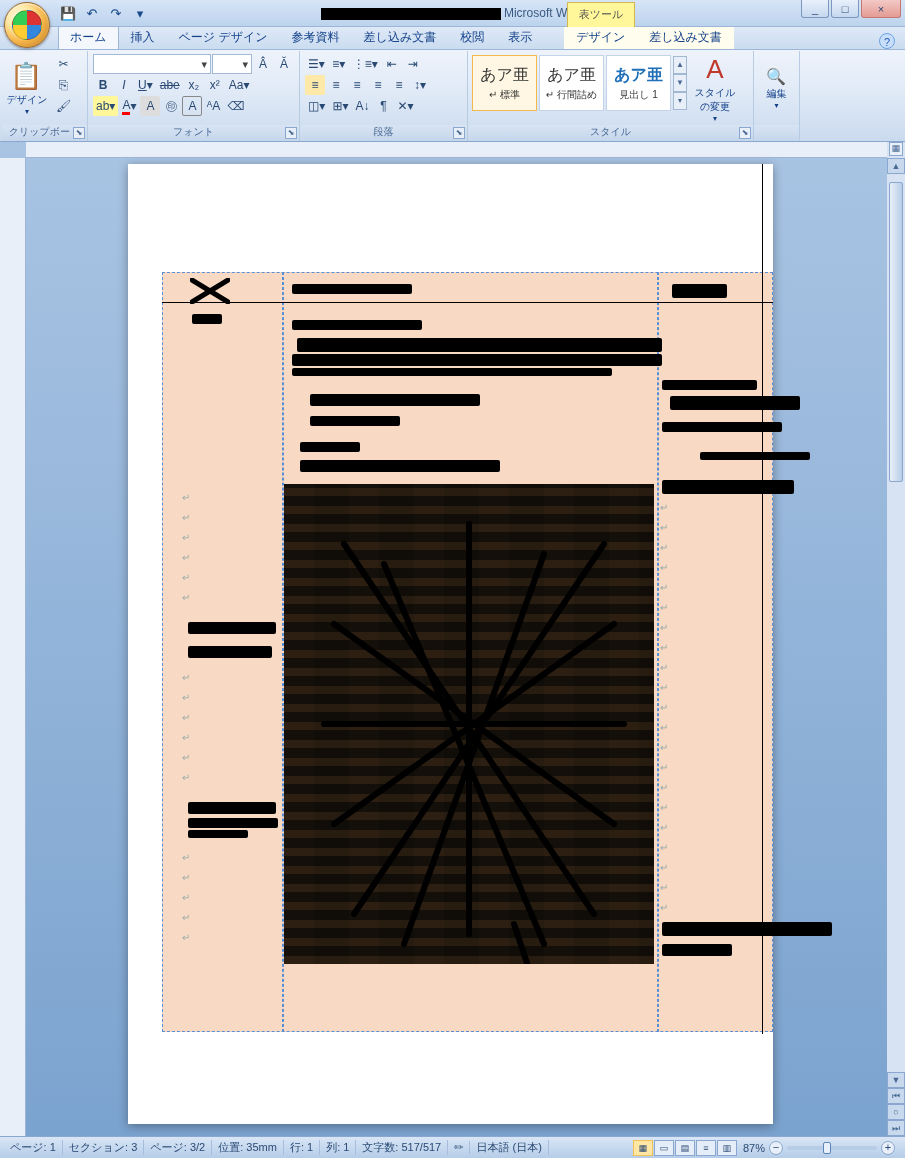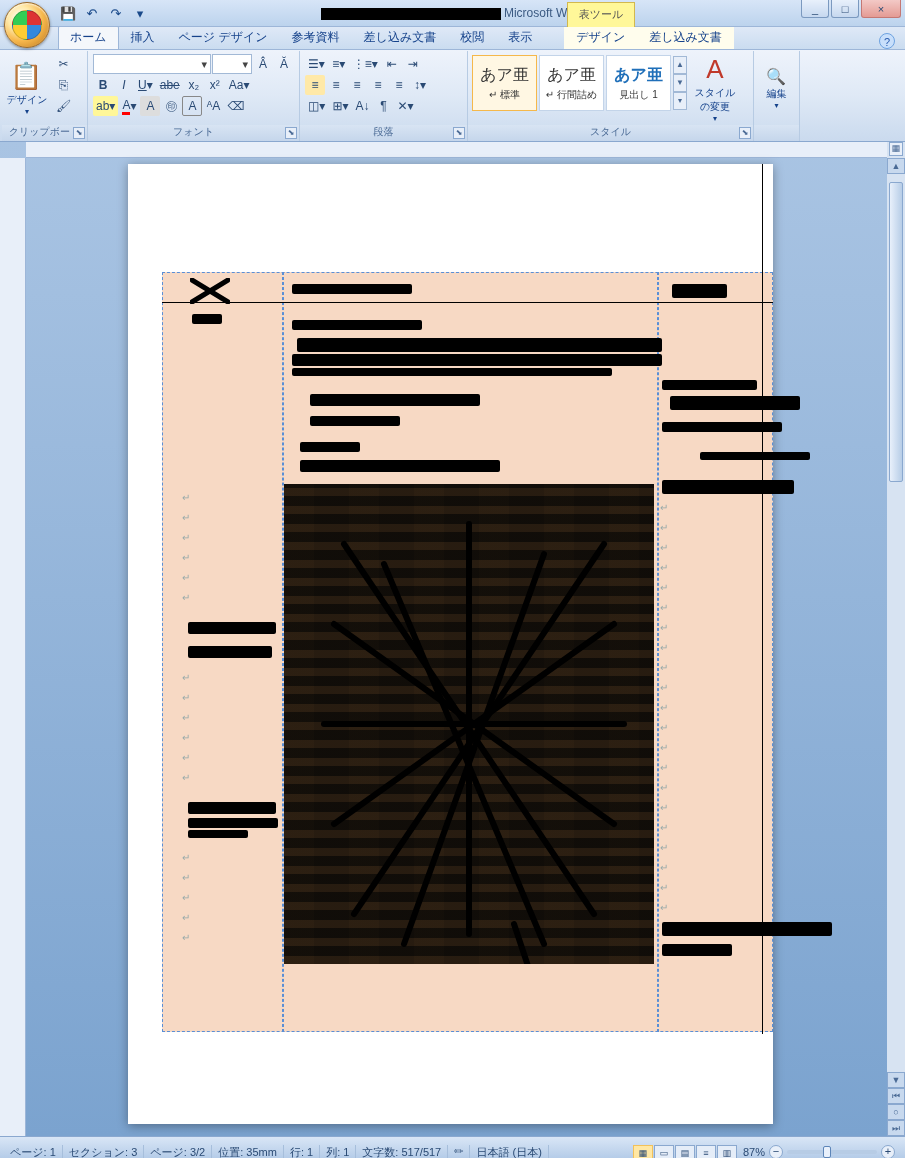--- a/index.html
+++ b/index.html
@@ -59,21 +59,21 @@
 .para-mark{ position:absolute; font-size:10px; color:#9aa; }
 .redacted{ position:absolute; background:#000; border-radius:2px;}
 .bigimg{ position:absolute; left:122px; top:212px; width:370px; height:480px; background:#1a140e; overflow:hidden;}
 .bigimg::before{content:"";position:absolute;inset:0;background:repeating-linear-gradient(0deg,rgba(60,40,20,.4) 0 8px,rgba(10,8,5,.6) 8px 18px),repeating-linear-gradient(90deg,rgba(80,55,30,.15) 0 30px,transparent 30px 65px);}
 .scribble{position:absolute;inset:0;}
 .scribble line{stroke:#000;stroke-width:6;stroke-linecap:round;}
 .xmark{position:absolute;}
 .xmark line{stroke:#000;stroke-width:5;stroke-linecap:round;}
 
 
-.status { position:absolute; bottom:0; left:0; right:0; height:22px; background:linear-gradient(to bottom,#d9e6f6,#b5cce8); border-top:1px solid #8aa8cf; display:flex; align-items:flex-start; font-size:11px; color:#2a4a74; padding:8px 4px;}
+.status { position:absolute; bottom:0; left:0; right:0; height:22px; background:linear-gradient(to bottom,#d9e6f6,#b5cce8); border-top:1px solid #8aa8cf; display:flex; align-items:center; font-size:11px; color:#2a4a74; padding:0 4px;}
 .status > span { padding:0 6px; border-right:1px solid #a6bedb;}
 .viewbtns{ margin-left:auto; display:flex; gap:1px;}
 .vb{ width:20px;height:16px;border:1px solid #8aa8cf;background:#e5edf8;font-size:9px;text-align:center;line-height:14px;}
 .vb.sel{background:#ffe7a3;border-color:#f2c15a;}
 .zoom{ display:flex;align-items:center;gap:4px;padding:0 6px;}
 .zslider{width:90px;height:4px;background:#b7cce5;position:relative;border-radius:2px;}
 .zslider .zt{position:absolute;top:-4px;left:40%;width:8px;height:12px;background:#e8f0fb;border:1px solid #5d85b8;border-radius:2px;}
 .zb{width:14px;height:14px;border:1px solid #8aa8cf;border-radius:50%;text-align:center;line-height:11px;font-size:11px;background:#e8eff9;}
 </style>
 </head>

